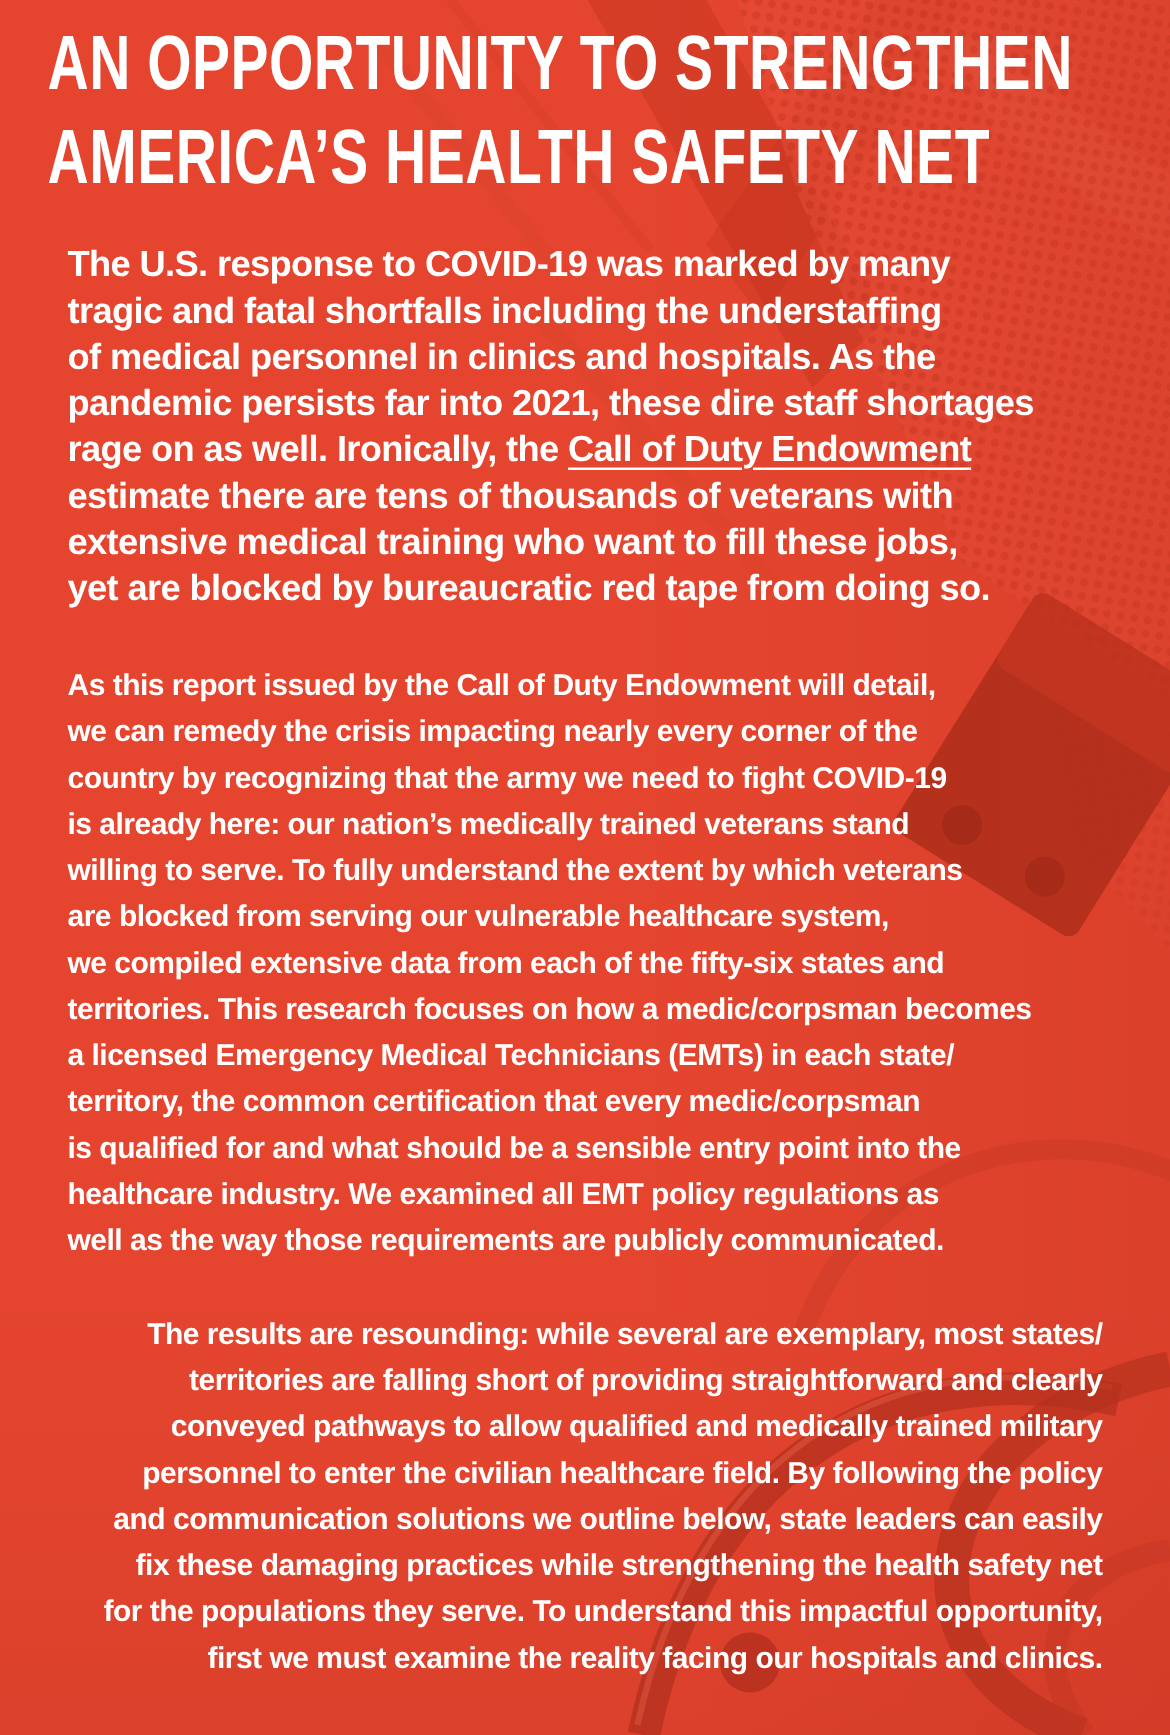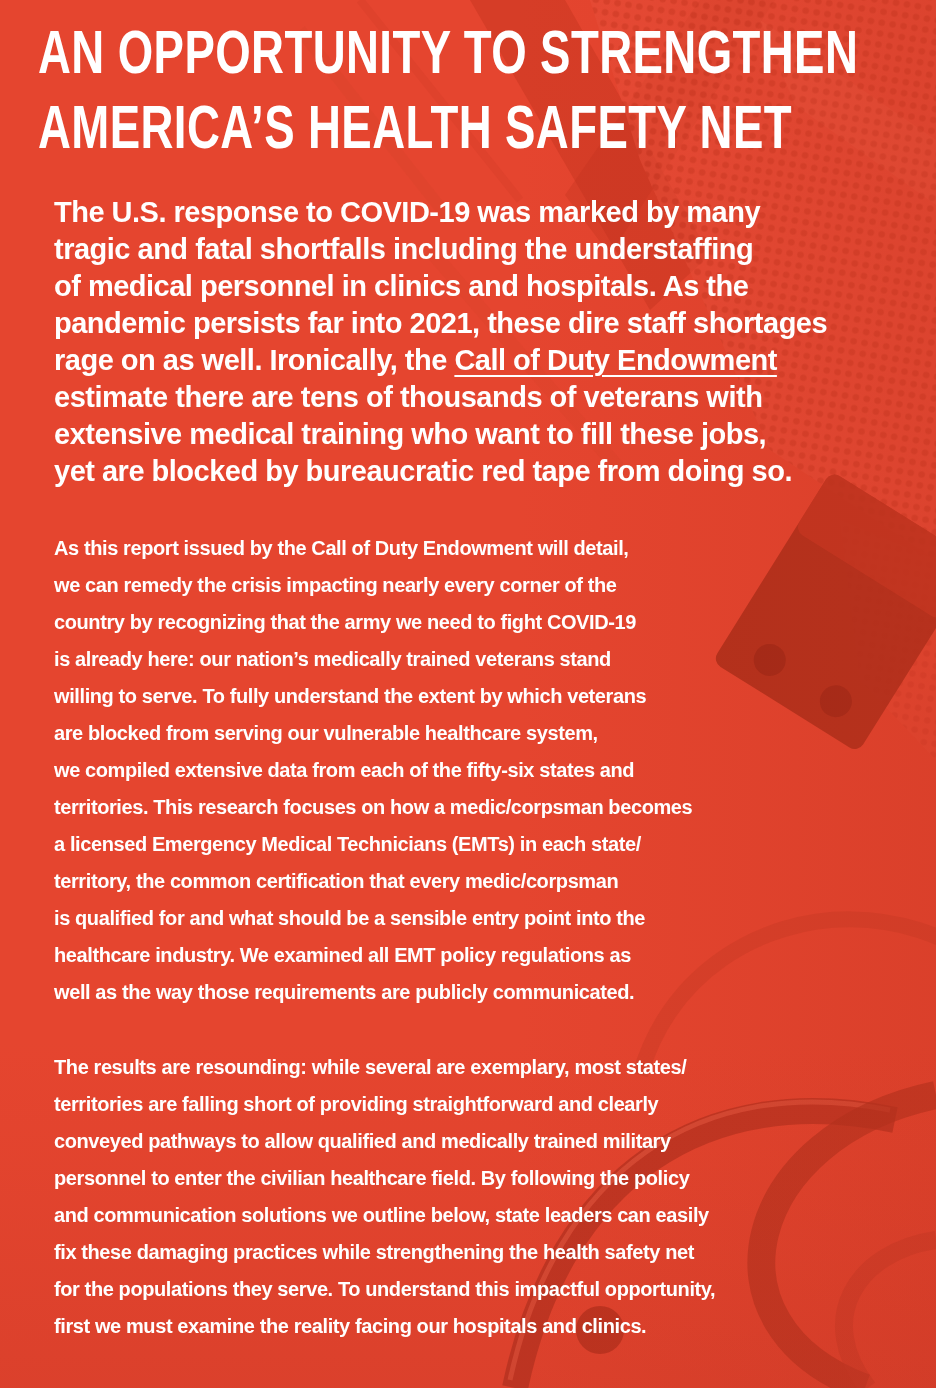--- a/index.html
+++ b/index.html
@@ -37,26 +37,26 @@
   p { margin: 16px; white-space: pre-line; }
   .lead {
     margin-top: 30px;
     font-size: 29px;
     line-height: 37px;
     font-weight: bold;
     letter-spacing: -0.5px;
   }
   .body-p {
     margin-top: 40px;
-    font-size: 20px;
+    font-size: 24px;
     line-height: 37px;
     font-weight: bold;
     letter-spacing: -0.4px;
   }
-  .body-p + .body-p { margin-top: 38px; }
+  .body-p + .body-p { margin-top: 38px; text-align: right; }
   a.link {
     color: #FFFFFF;
     text-decoration: underline;
     text-decoration-thickness: 2px;
     text-underline-offset: 5px;
     text-align: center;
   }
 </style>
 </head>
 <body>

